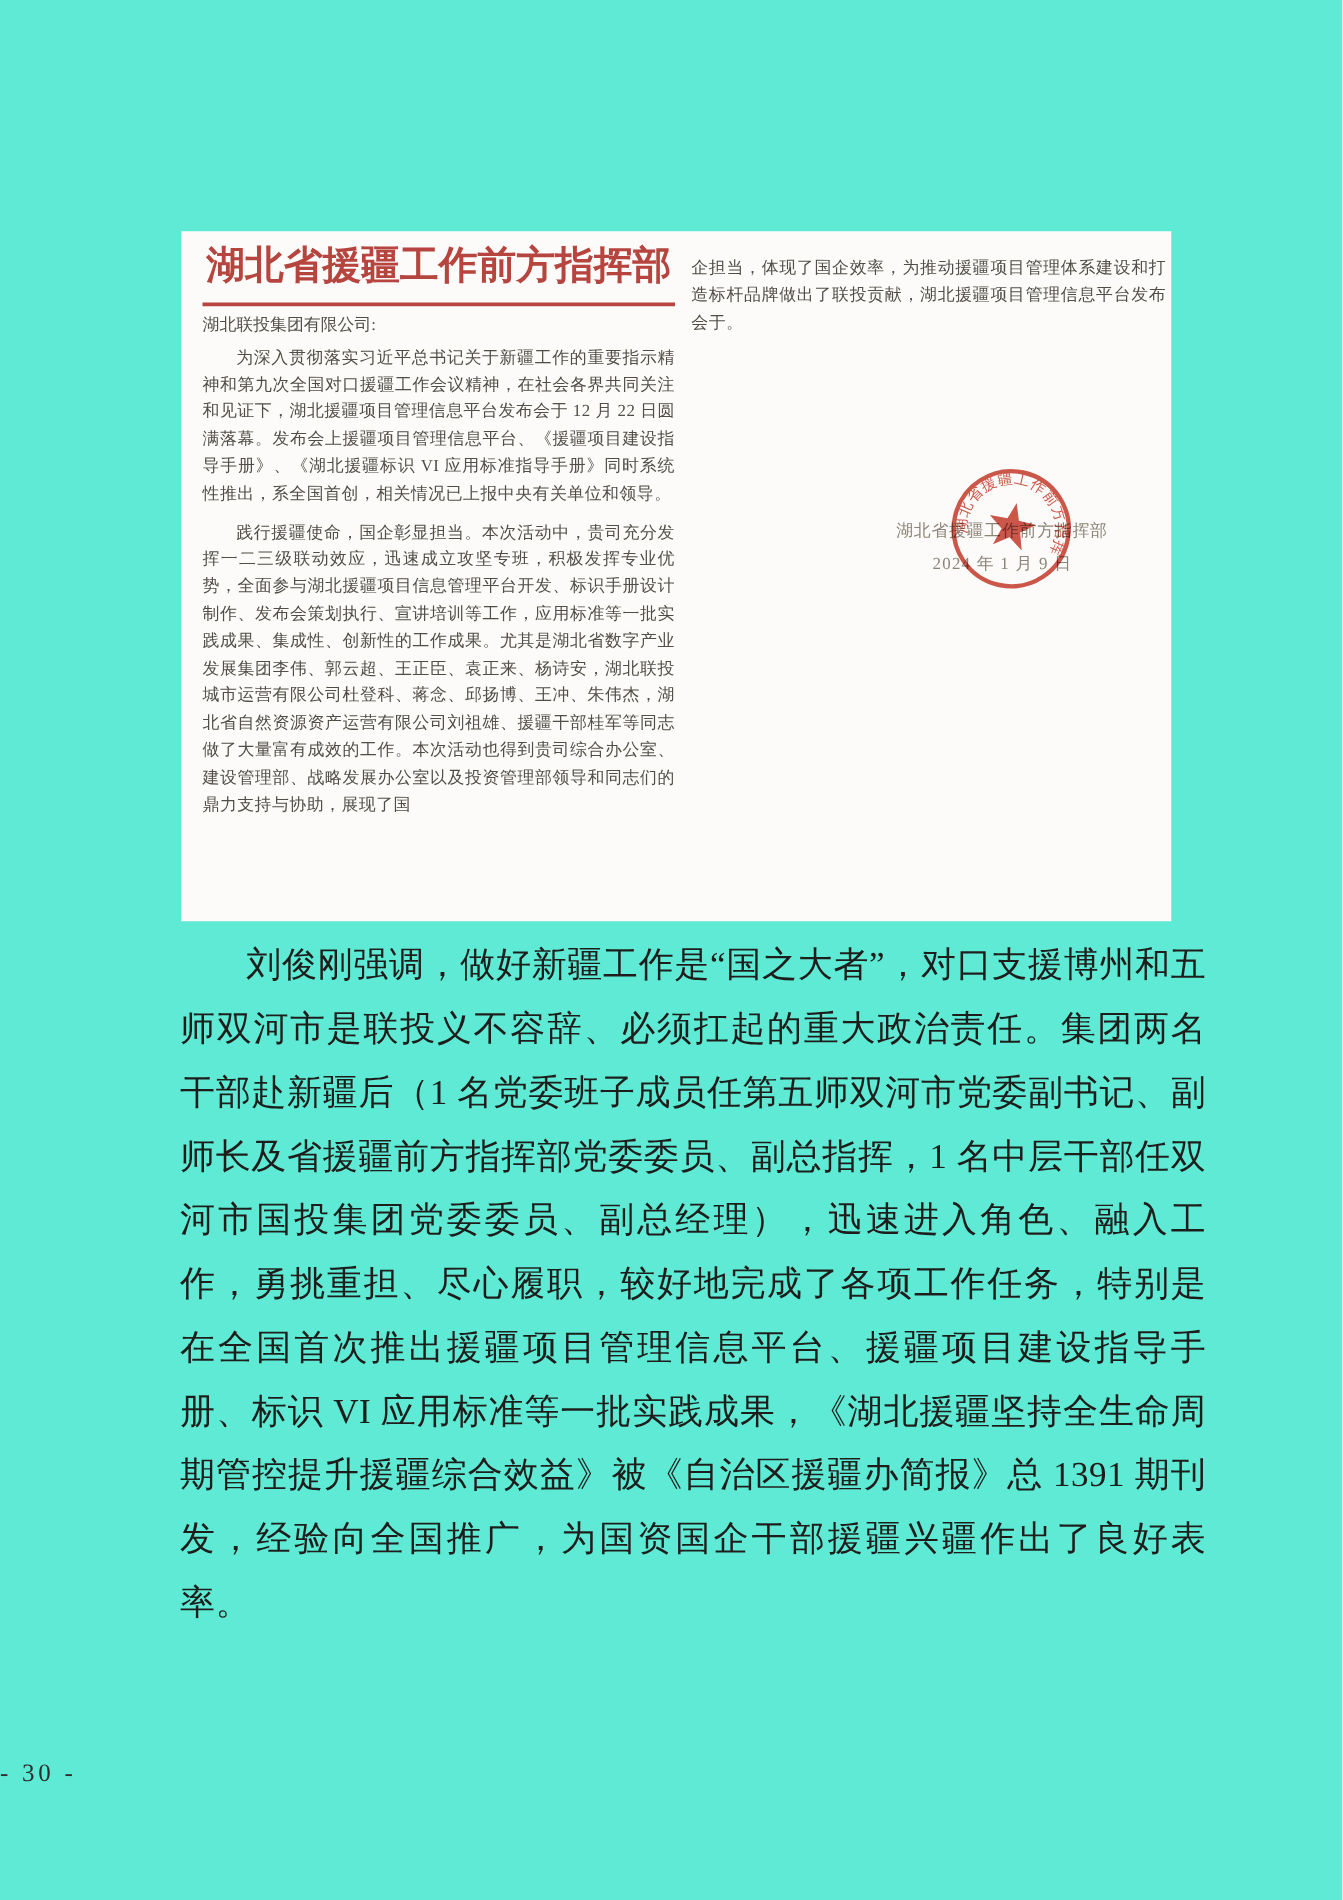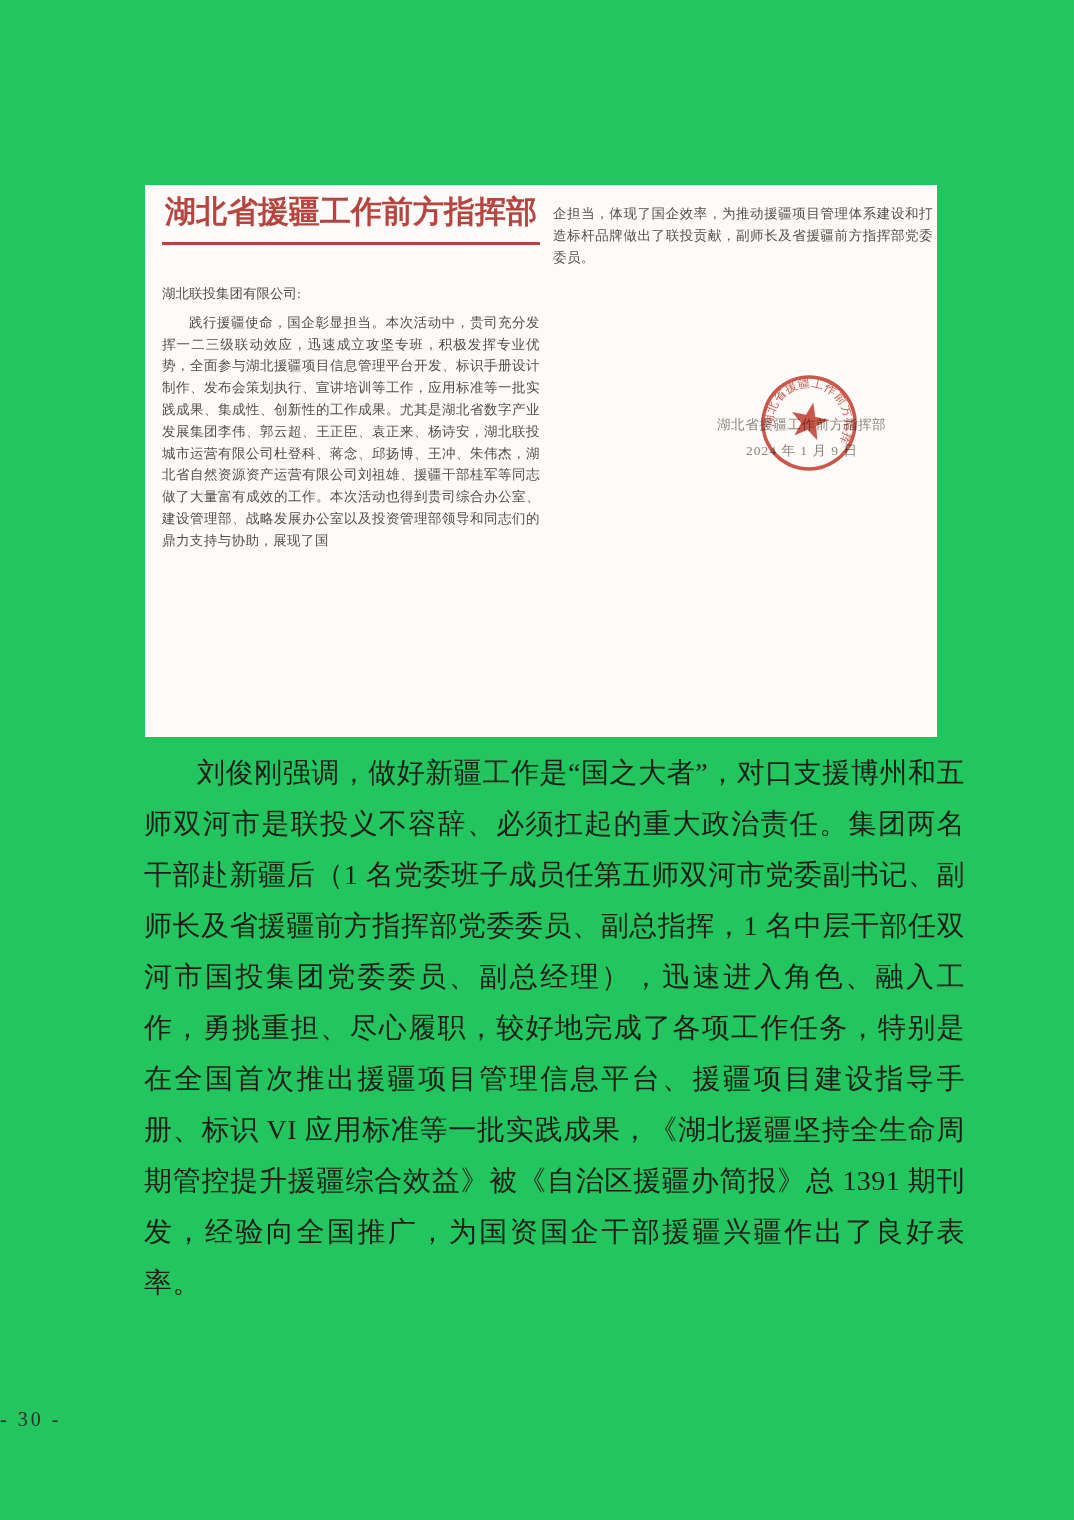--- a/index.html
+++ b/index.html
@@ -1,36 +1,36 @@
 <!DOCTYPE html>
 <html><head>
 <meta charset="utf-8">
 <style>
   * { margin:0; padding:0; box-sizing:border-box; }
   html,body { background:#ffffff; }
   .page {
-    position:relative; width:1074px; height:1520px; background:#22c55e;
+    position:relative; width:1074px; height:1520px; background:#5eead4;
     font-family:"Liberation Serif","DejaVu Serif",serif; overflow:hidden;
   }
   
   .scan {
     position:absolute; left:145px; top:185px; width:792px; height:552px;
     background:#fcfbf9;
   }
   .col-left { position:absolute; left:17px; top:6px; width:378px; }
   .letter-header {
     font-size:31px; font-weight:700; color:#b5453e; line-height:1.35;
     text-align:center; white-space:nowrap; padding-bottom:9px;
     border-bottom:3px solid #b5453e;
   }
   .letter-title {
     margin-top:14px; text-align:center; font-size:20px; font-weight:700;
     color:#4a473f; letter-spacing:2px;
   }
-  .letter-salutation { margin-top:40px; font-size:13.5px; color:#514e47; }
+  .letter-salutation { margin-top:6px; font-size:13.5px; color:#514e47; }
   .scan-p {
     font-size:13.5px; line-height:21.8px; color:#514e47;
     text-align:justify; letter-spacing:0.4px;
   }
   .scan-p.indent { text-indent:2em; }
   .p-first { margin-top:6px; }
   .p-follow { margin-top:9px; }
   .col-right { position:absolute; left:408px; top:18px; width:380px; }
   .sig-name {
     position:absolute; left:572px; top:231px; font-size:13.5px;
@@ -58,25 +58,26 @@
 </head>
 <body>
 
 <div class="page">
 
   <div class="scan">
 
     <div class="col-left">
       <div class="letter-header">湖北省援疆工作前方指挥部</div>
       <div class="letter-salutation">湖北联投集团有限公司:</div>
+      <p class="scan-p indent p-first">为深入贯彻落实习近平总书记关于新疆工作的重要指示精神和第九次全国对口援疆工作会议精神，在社会各界共同关注和见证下，湖北援疆项目管理信息平台发布会于 12 月 22 日圆满落幕。发布会上援疆项目管理信息平台、《援疆项目建设指导手册》、《湖北援疆标识 VI 应用标准指导手册》同时系统性推出，系全国首创，相关情况已上报中央有关单位和领导。</p>
       <p class="scan-p indent p-follow">践行援疆使命，国企彰显担当。本次活动中，贵司充分发挥一二三级联动效应，迅速成立攻坚专班，积极发挥专业优势，全面参与湖北援疆项目信息管理平台开发、标识手册设计制作、发布会策划执行、宣讲培训等工作，应用标准等一批实践成果、集成性、创新性的工作成果。尤其是湖北省数字产业发展集团李伟、郭云超、王正臣、袁正来、杨诗安，湖北联投城市运营有限公司杜登科、蒋念、邱扬博、王冲、朱伟杰，湖北省自然资源资产运营有限公司刘祖雄、援疆干部桂军等同志做了大量富有成效的工作。本次活动也得到贵司综合办公室、建设管理部、战略发展办公室以及投资管理部领导和同志们的鼎力支持与协助，展现了国</p>
     </div>
 
     <div class="col-right">
-      <p class="scan-p">企担当，体现了国企效率，为推动援疆项目管理体系建设和打造标杆品牌做出了联投贡献，副师长及省援疆前方指挥部党委委员。</p>
+      <p class="scan-p">企担当，体现了国企效率，为推动援疆项目管理体系建设和打造标杆品牌做出了联投贡献，湖北援疆项目管理信息平台发布会于。</p>
     </div>
 
     <div class="sig-name">湖北省援疆工作前方指挥部</div>
     <div class="sig-date">2024 年 1 月 9 日</div>
 
     <svg class="seal" viewBox="0 0 150 150" xmlns="http://www.w3.org/2000/svg">
       <circle cx="75" cy="75" r="46" fill="none" stroke="#c94a3c" stroke-width="3.5"></circle>
       <polygon fill="#c94a3c" points="75,54 79.7,67.5 94,67.8 82.6,76.5 86.8,90.2 75,82 63.2,90.2 67.4,76.5 56,67.8 70.3,67.5"></polygon>
       <path id="sealArc" fill="none" d="M 41.2 87.3 A 36 36 0 1 1 108.8 87.3"></path>
       <text font-size="12" fill="#c94a3c" letter-spacing="0.5" font-family="Liberation Serif, DejaVu Serif, serif">

